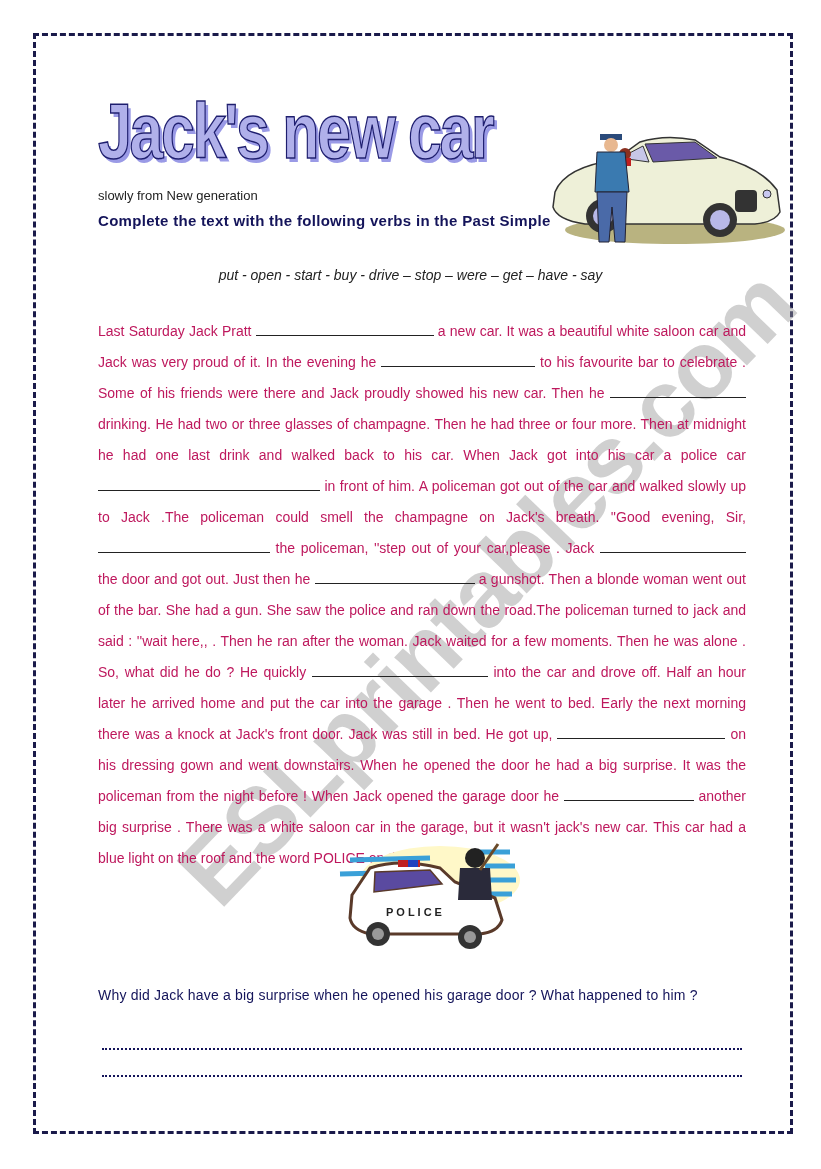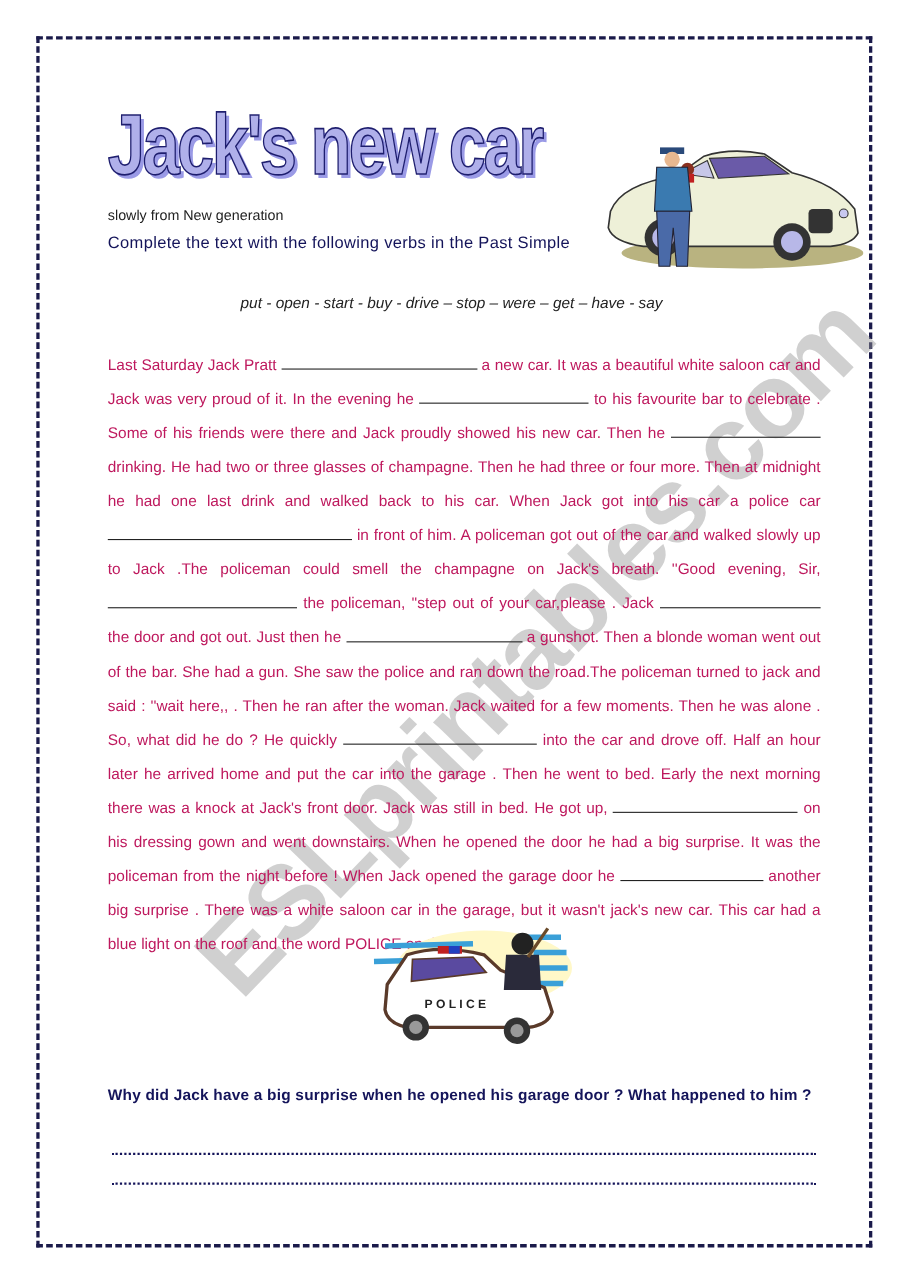--- a/index.html
+++ b/index.html
@@ -13,32 +13,32 @@
       font-family: "Liberation Sans", sans-serif; font-weight: bold;
       font-size: 78px; letter-spacing: -3px;
       transform: scaleX(0.78); transform-origin: left top;
       color: #b0b0ea;
       -webkit-text-stroke: 1.5px #1e1e6e;
       text-shadow: 4px 4px 0 #9a9ae6;
       line-height: 1;
       white-space: nowrap;
     }
     .subtitle { position: absolute; left: 98px; top: 188px; font-size: 13px; color: #222; }
-    .instructions { position: absolute; left: 98px; top: 212px; font-size: 15px; font-weight: normal; color: #14145a; letter-spacing: 0.3px; }
+    .instructions { position: absolute; left: 98px; top: 212px; font-size: 15px; font-weight: bold; color: #14145a; letter-spacing: 0.3px; }
     .car-illustration { position: absolute; left: 545px; top: 112px; width: 240px; height: 140px; }
     .verbs { position: absolute; left: 0; width: 821px; top: 267px; text-align: center; font-size: 14px; font-style: italic; color: #222; }
     .story {
       position: absolute; left: 98px; top: 316px; width: 648px;
       font-size: 14px; line-height: 31px; color: #be185d; text-align: justify;
     }
     .blank { display: inline-block; border-bottom: 1px solid #222; height: 13px; vertical-align: baseline; }
     .police-illustration { position: absolute; left: 330px; top: 840px; width: 190px; height: 115px; }
     .question {
       position: absolute; left: 98px; top: 982px; width: 650px;
-      font-size: 14px; font-weight: bold; color: #14145a; line-height: 26px; letter-spacing: 0.2px;
+      font-size: 14px; font-weight: normal; color: #14145a; line-height: 26px; letter-spacing: 0.2px;
     }
     .answer-line {
       position: absolute; left: 102px; width: 640px; height: 2px;
       border-bottom: 2px dotted #14145a;
     }
     .watermark {
       position: absolute; left: 80px; top: 560px; width: 760px;
       font-size: 96px; font-weight: bold; color: rgba(150,150,150,0.45);
       transform: rotate(-46deg); transform-origin: center center;
       white-space: nowrap; pointer-events: none; letter-spacing: -2px;

